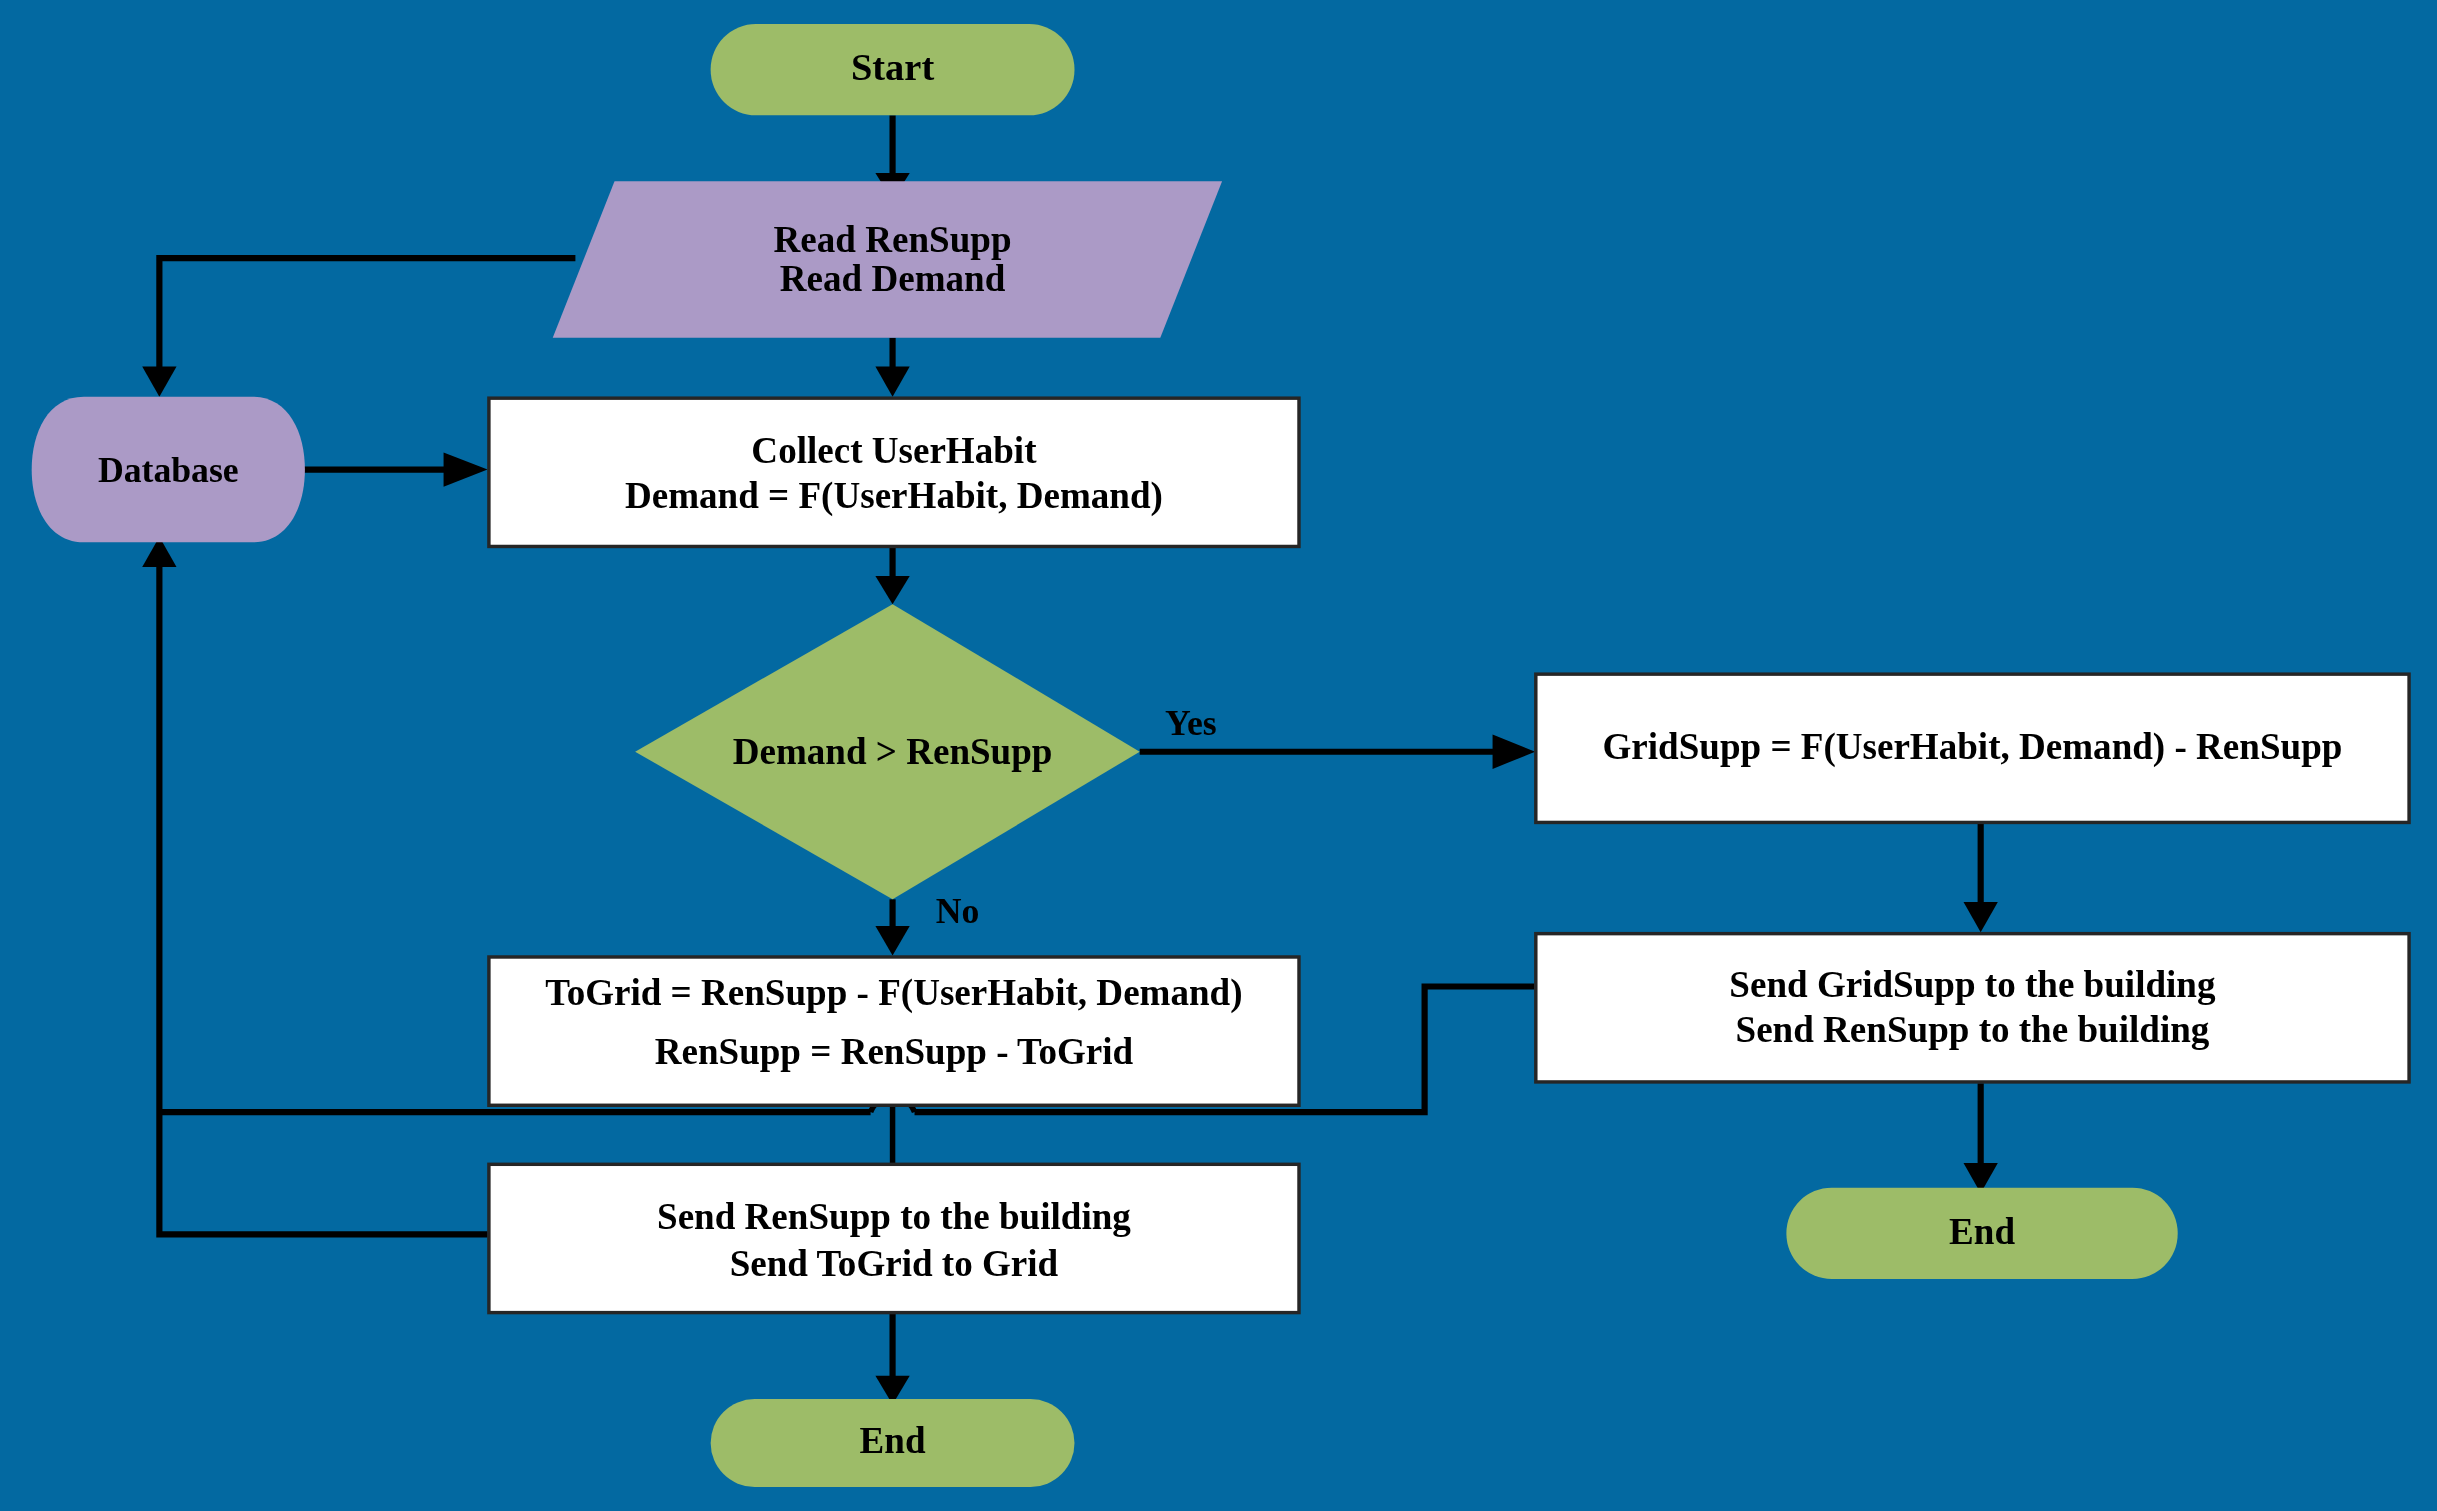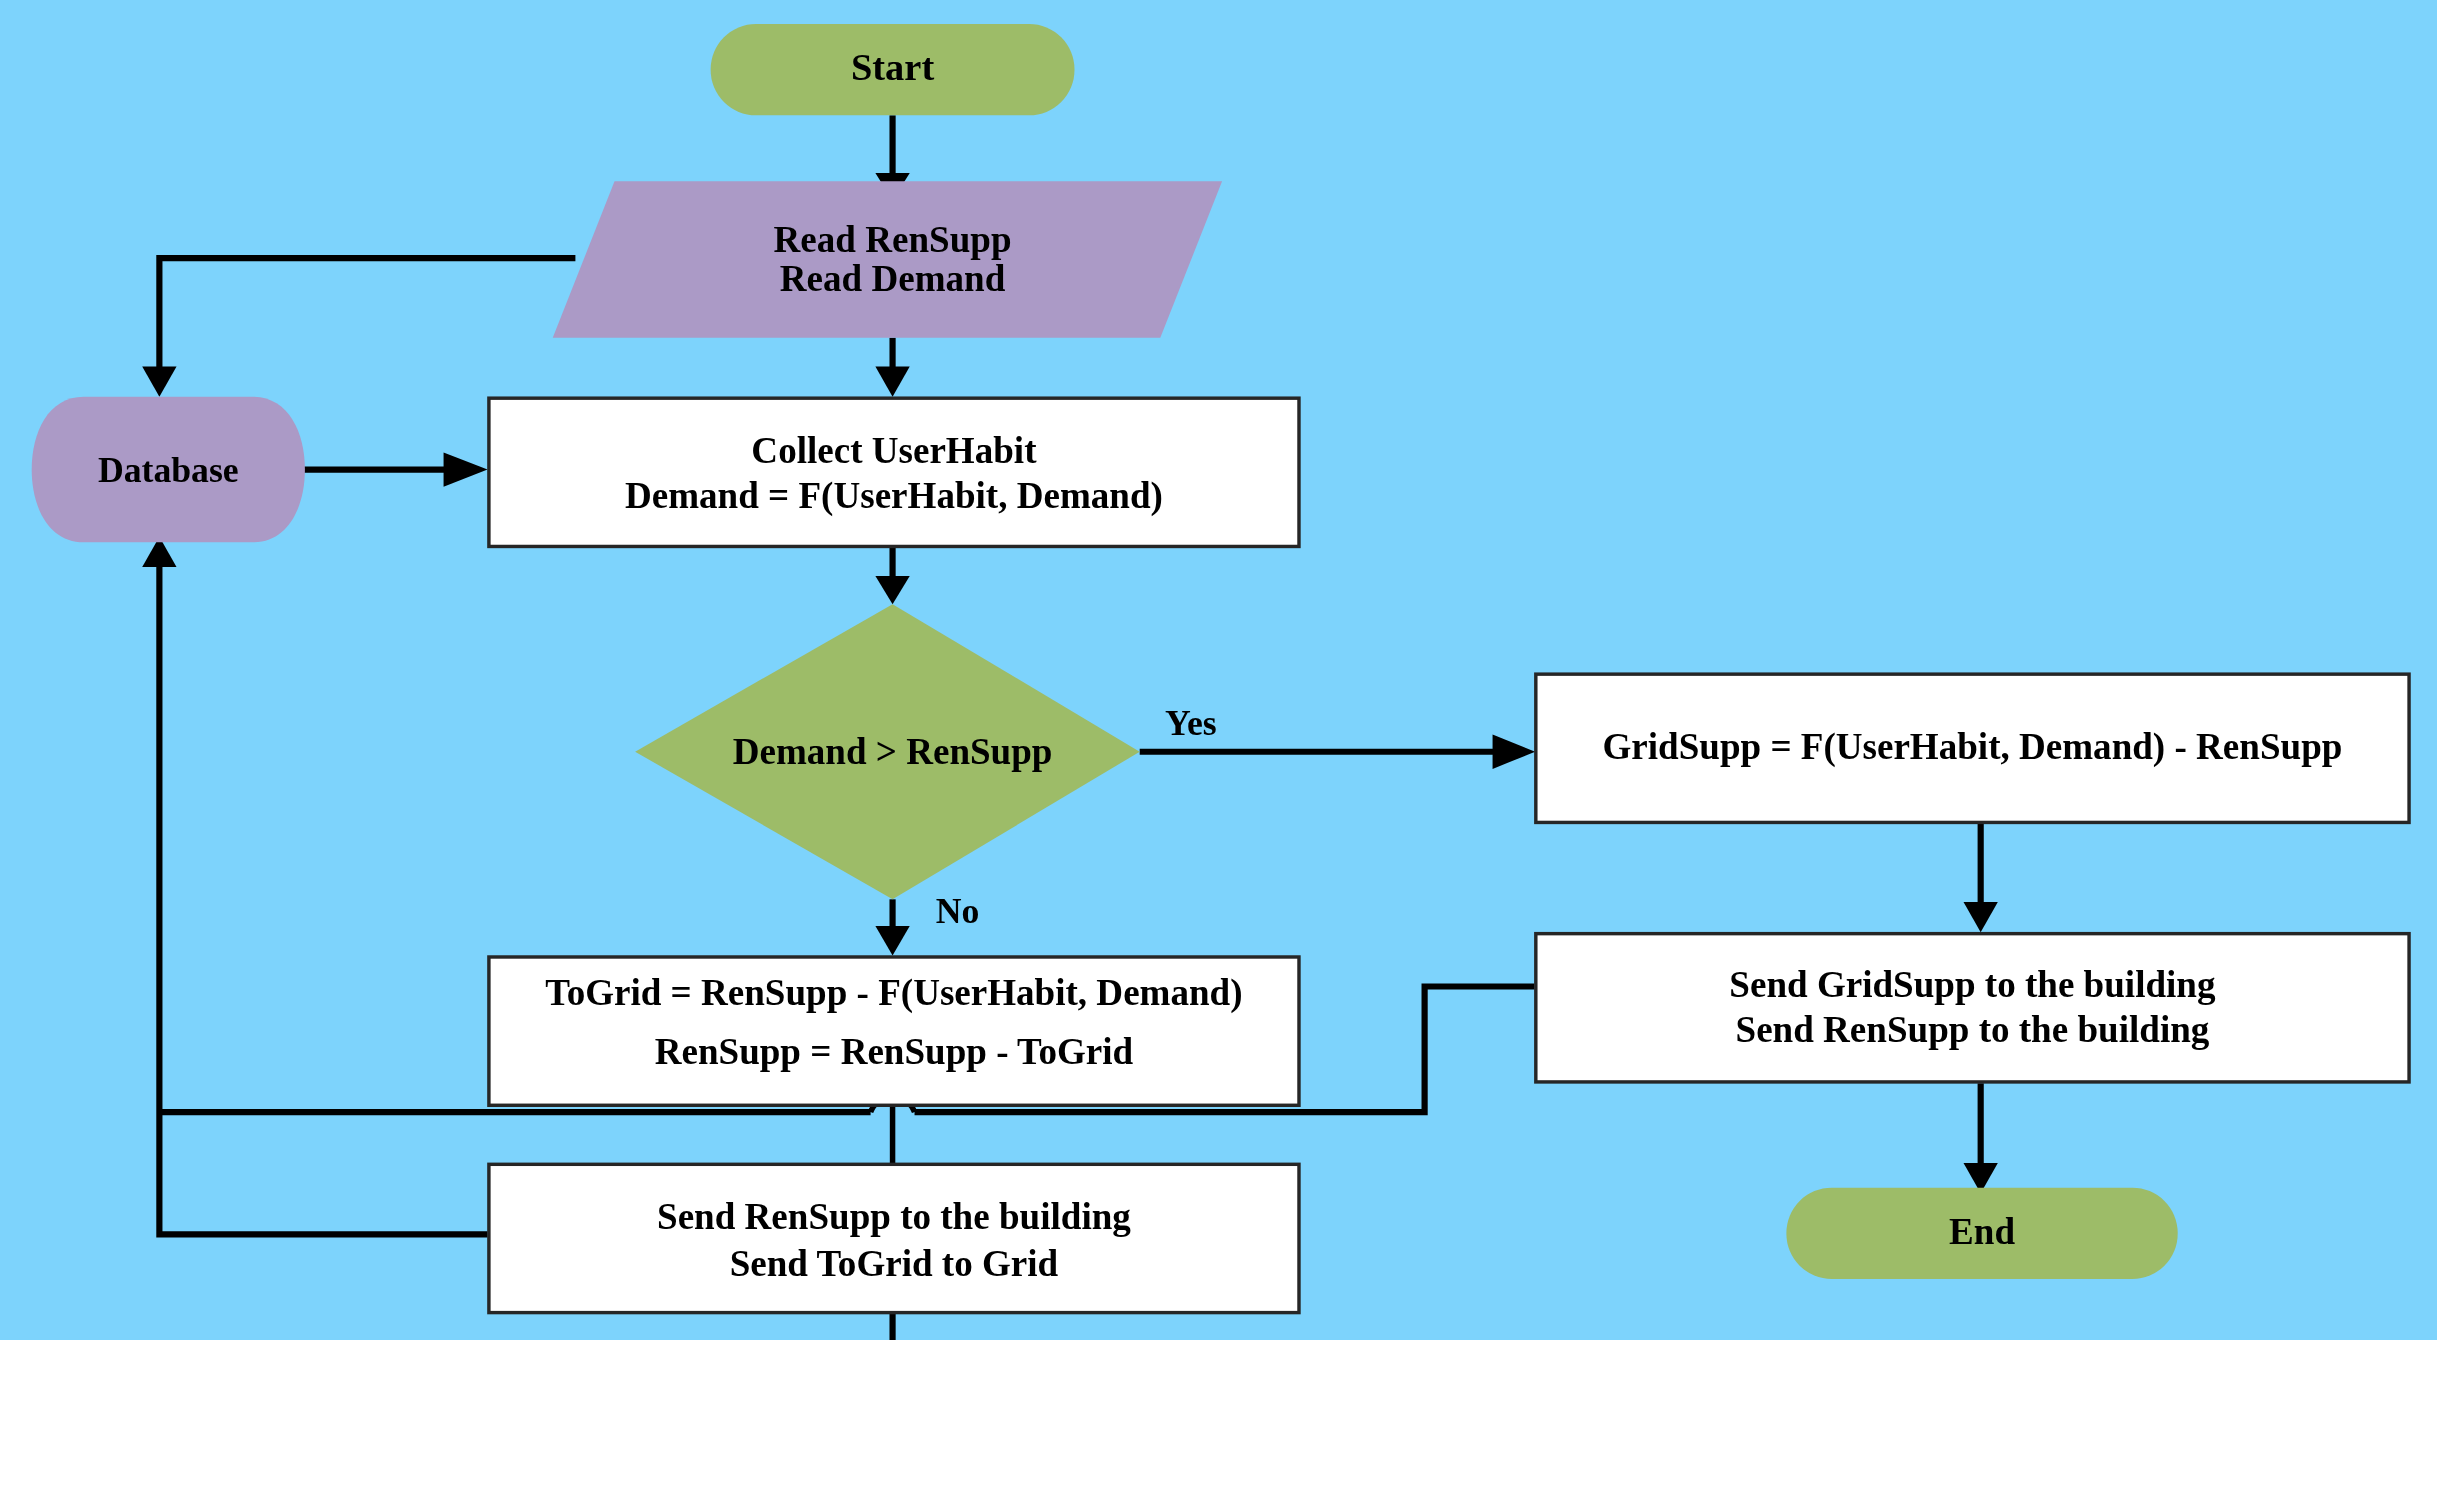--- a/index.html
+++ b/index.html
@@ -1,17 +1,17 @@
 <!DOCTYPE html>
 <html style="font-size:11px"><head>
 <meta charset="utf-8">
 <style>
   html,body{margin:0;padding:0;background:#ffffff;}
   body{font-family:"Liberation Serif", serif;}
-  #stage{position:relative;width:2438px;height:1340px;background:#7dd3fc;overflow:hidden;}
+  #stage{position:relative;width:2438px;height:1511px;background:#0369a1;overflow:hidden;}
   svg{display:block;}
   .nodeText{
     font-family:"Liberation Serif", serif;
     font-weight:bold;
     fill:#000000;
     text-anchor:middle;
     dominant-baseline:middle;
   }
   .edgeLabel{
     font-family:"Liberation Serif", serif;

